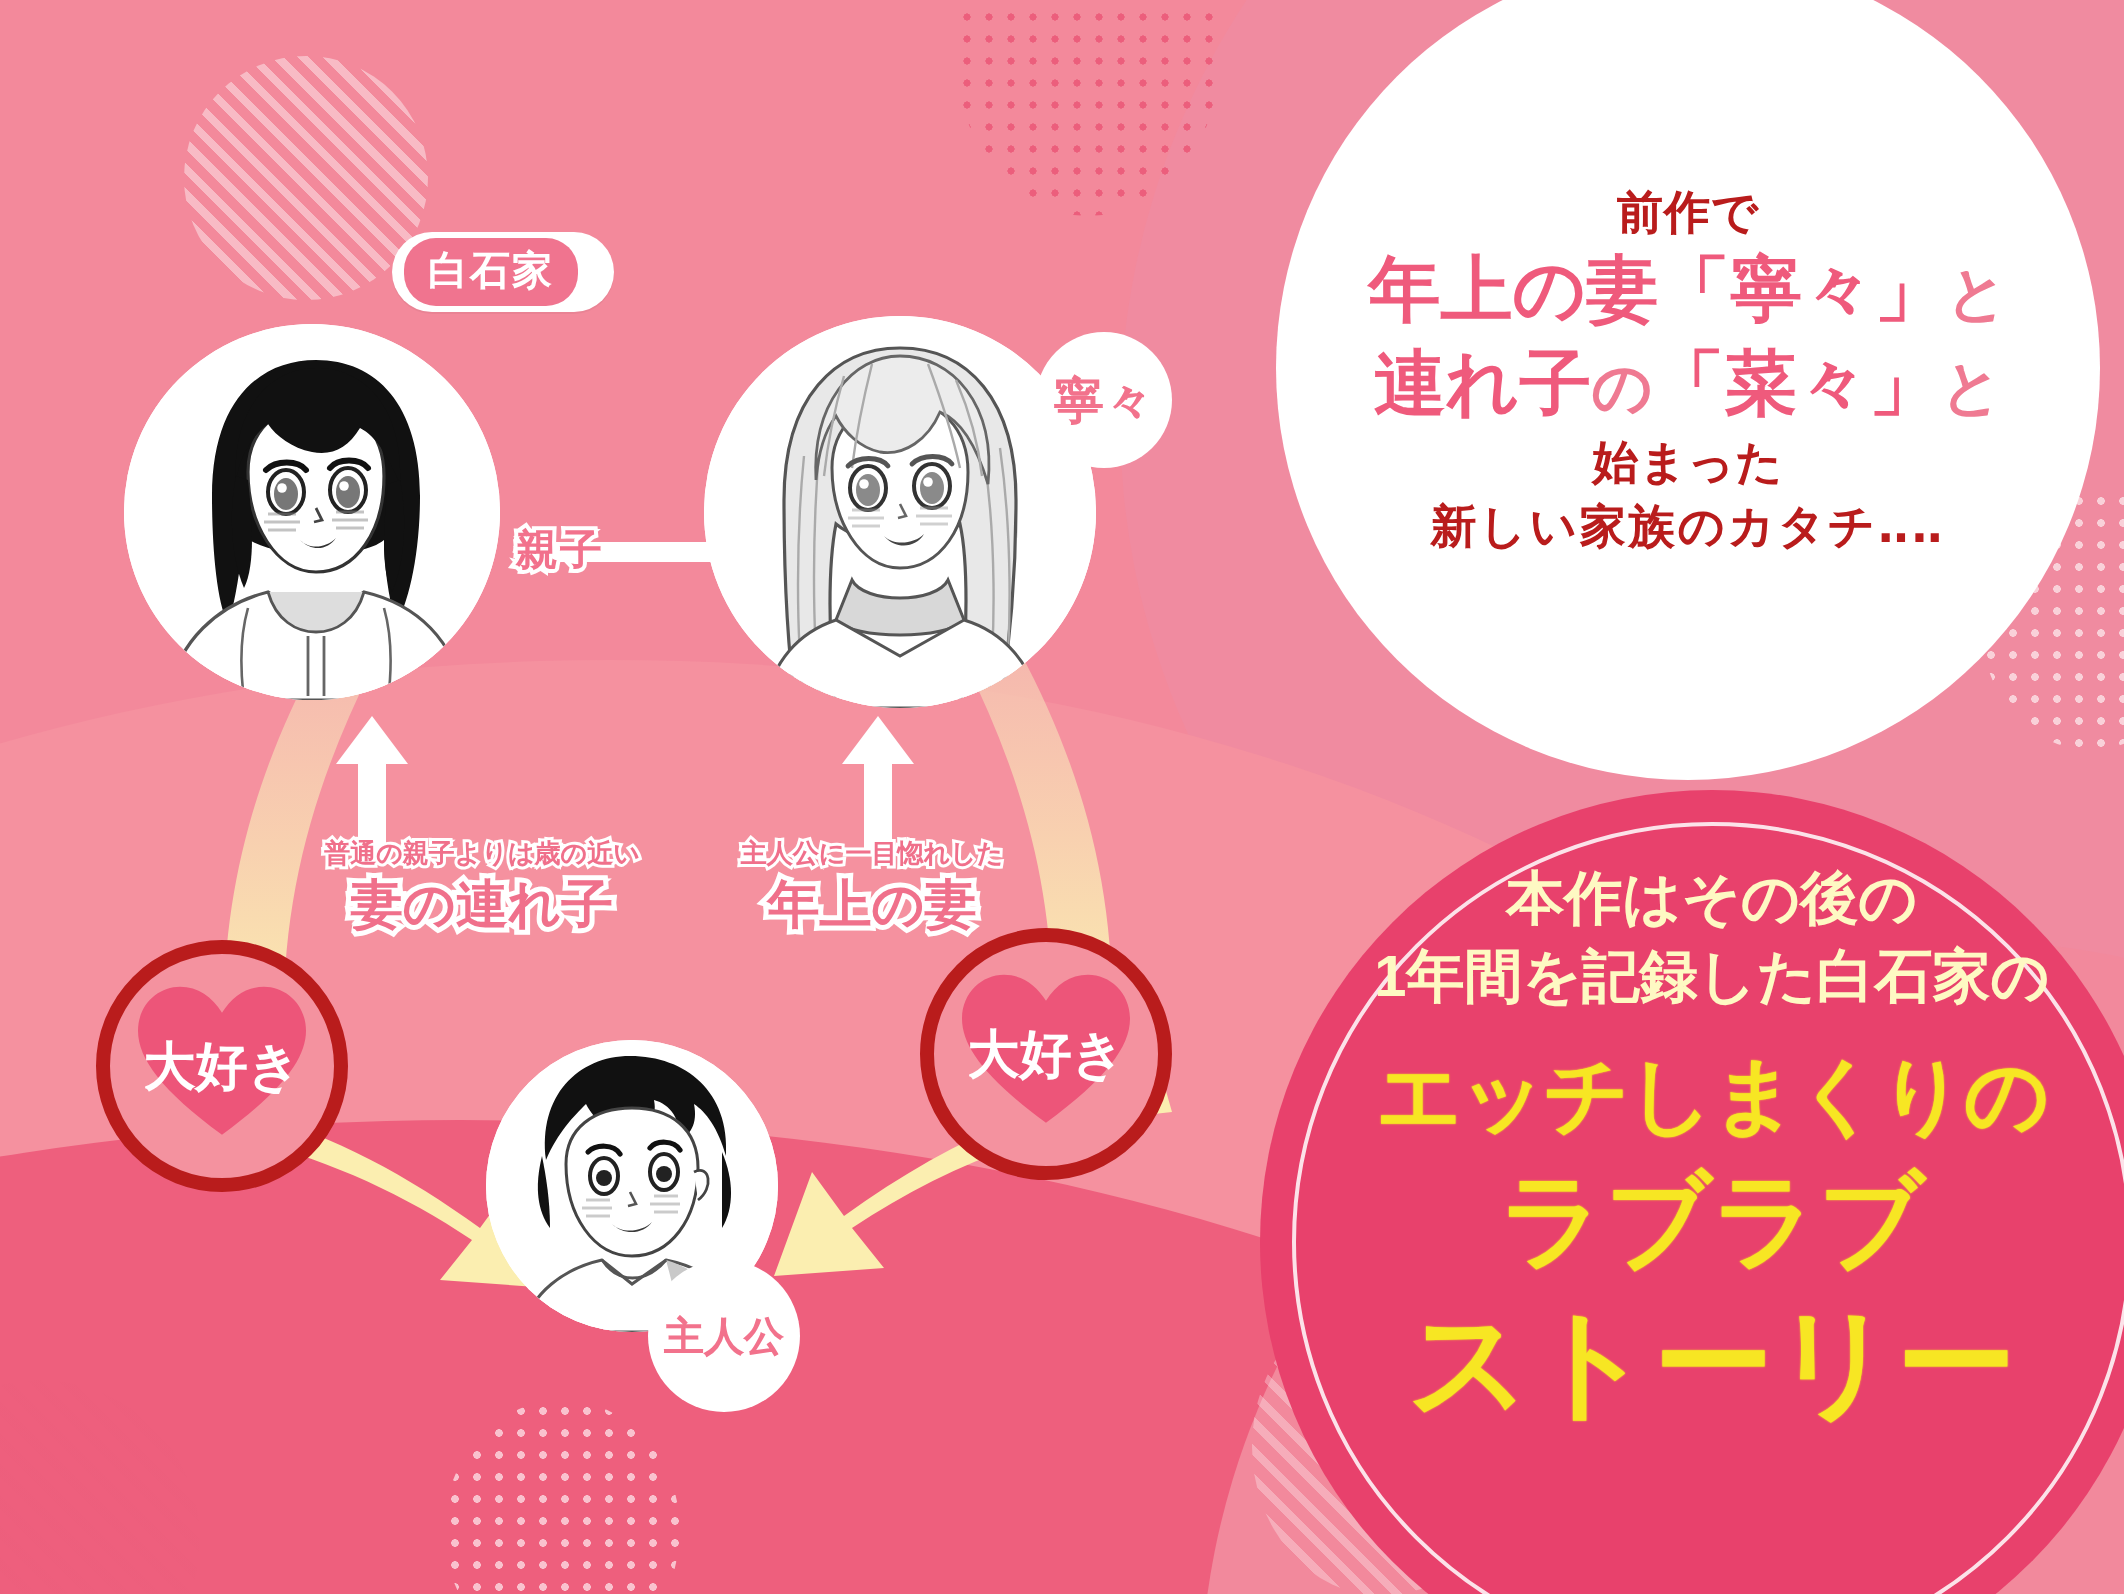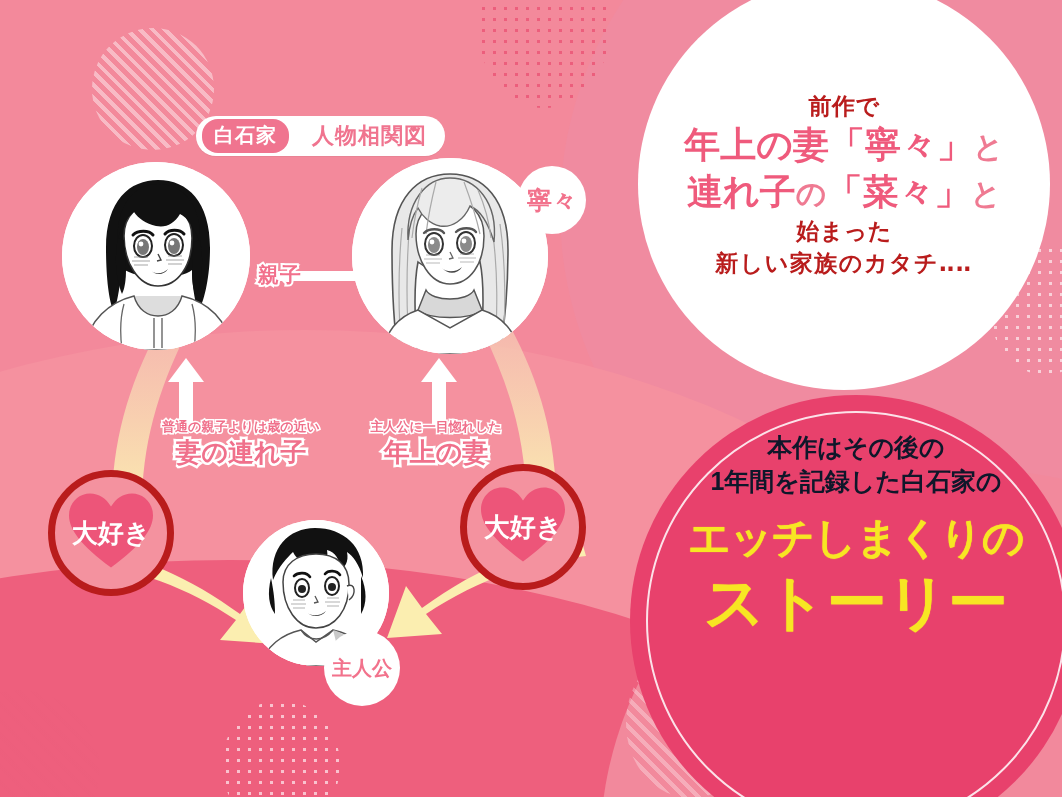--- a/index.html
+++ b/index.html
@@ -101,21 +101,21 @@
     display:flex;flex-direction:column;align-items:center;
     padding-top:36px;box-sizing:border-box;
     text-align:center;
   }
   .pink-ring{
     position:absolute;left:16px;top:16px;right:16px;bottom:16px;
     border-radius:50%;border:2px solid rgba(255,255,255,.85);
     pointer-events:none;
   }
   .pc-white{
-    color:#0f172a;font-weight:700;font-size:25px;line-height:1.35;
+    color:#fef9c3;font-weight:700;font-size:29px;line-height:1.35;
     position:relative;z-index:2;
   }
   .pc-yellow{
     color:#f7e623;font-weight:700;line-height:1.2;
     position:relative;z-index:2;
     text-shadow:0 0 1px #f7e623;
   }
   .pc-y1{font-size:42px;margin-top:14px;letter-spacing:-1px;}
   .pc-y2{font-size:52px;margin-top:6px;letter-spacing:0px;}
   .pc-y3{font-size:60px;margin-top:4px;letter-spacing:0px;}
@@ -261,26 +261,26 @@
     </div>
     <div class="wc-line wc-small">始まった</div>
     <div class="wc-line wc-last">新しい家族のカタチ‥‥</div>
   </div>
 
   <div class="pink-circle">
     <div class="pink-ring"></div>
     <div class="pc-white">本作はその後の</div>
     <div class="pc-white">1年間を記録した白石家の</div>
     <div class="pc-yellow pc-y1">エッチしまくりの</div>
+    <div class="pc-yellow pc-y2">ラブラブ</div>
     <div class="pc-yellow pc-y3">ストーリー</div>
   </div>
 
   <div class="title-badge">
     <span class="pill">白石家</span>
-    <span class="txt">人物相関図</span>
   </div>
 
   <div class="char char-nana">
     <svg viewBox="0 0 188 188">
       <rect width="188" height="188" fill="#ffffff"></rect>
 
       <path d="M44 86 C44 38 68 18 96 18 C126 18 148 40 148 86 C148 116 142 140 136 150
                C132 136 130 120 130 108 C118 118 74 118 60 106 C58 122 56 138 52 150
                C46 138 44 110 44 86 Z" fill="#111"></path>
 

